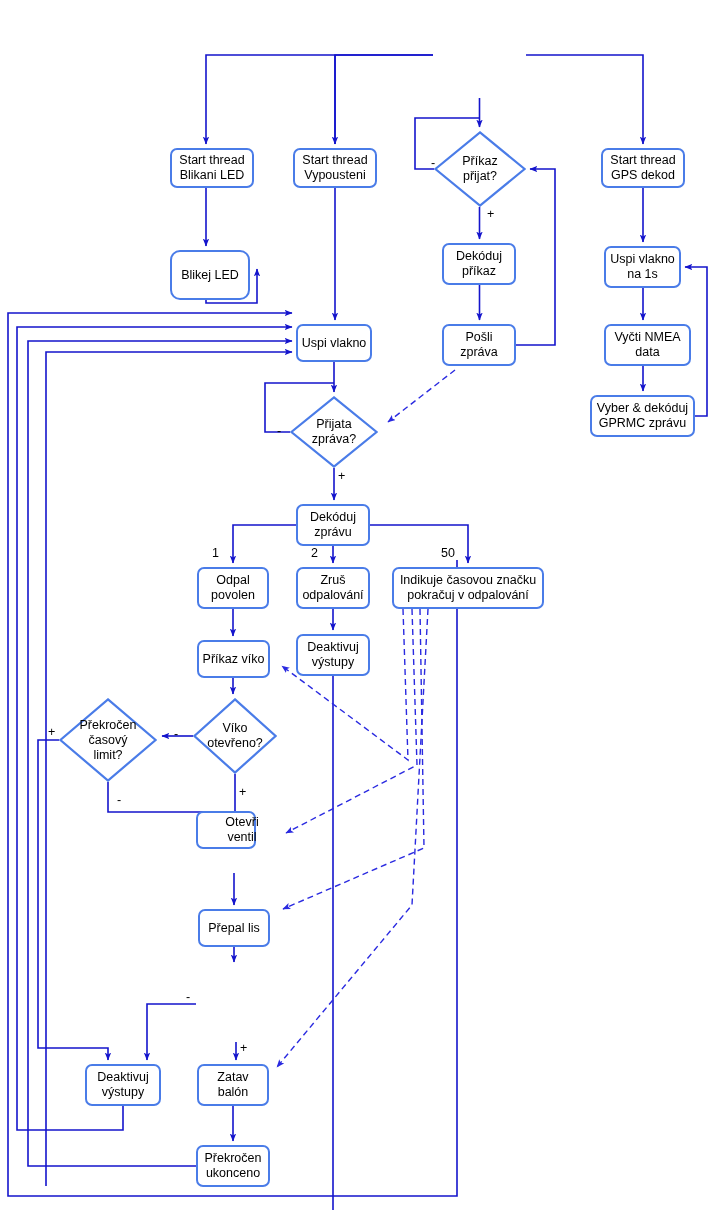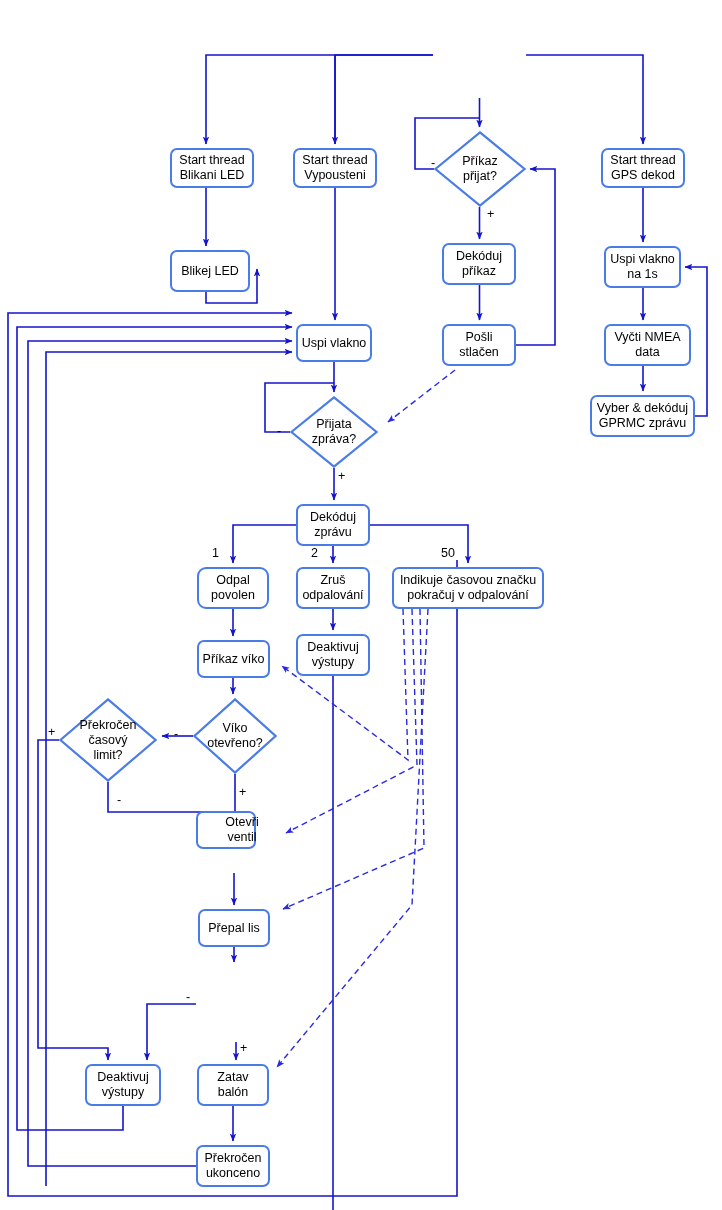--- a/index.html
+++ b/index.html
@@ -117,43 +117,43 @@
 
   <div class="node" style="left:170px;top:148px;width:84px;height:40px;">Start thread
 Blikani LED</div>
 
   <div class="node" style="left:293px;top:148px;width:84px;height:40px;">Start thread
 Vypousteni</div>
 
   <div class="node" style="left:601px;top:148px;width:84px;height:40px;">Start thread
 GPS dekod</div>
 
-  <div class="node" style="left:170px;top:250px;width:80px;height:42px;">Blikej LED</div>
+  <div class="node" style="left:170px;top:250px;width:80px;height:50px;border-radius:10px;">Blikej LED</div>
 
   <div class="node" style="left:442px;top:243px;width:74px;height:42px;">Dekóduj
 příkaz</div>
 
   <div class="node" style="left:442px;top:324px;width:74px;height:42px;">Pošli
-stlačen</div>
+zpráva</div>
 
   <div class="node" style="left:604px;top:246px;width:77px;height:42px;">Uspi vlakno
 na 1s</div>
 
   <div class="node" style="left:604px;top:324px;width:87px;height:42px;">Vyčti NMEA
 data</div>
 
   <div class="node" style="left:590px;top:395px;width:105px;height:42px;">Vyber &amp; dekóduj
 GPRMC zprávu</div>
 
   <div class="node" style="left:296px;top:324px;width:76px;height:38px;">Uspi vlakno</div>
 
   <div class="node" style="left:296px;top:504px;width:74px;height:42px;">Dekóduj
 zprávu</div>
 
-  <div class="node" style="left:197px;top:567px;width:72px;height:42px;border-radius:9px;">Odpal
+  <div class="node" style="left:197px;top:567px;width:72px;height:42px;">Odpal
 povolen</div>
 
   <div class="node" style="left:296px;top:567px;width:74px;height:42px;">Zruš
 odpalování</div>
 
   <div class="node" style="left:392px;top:567px;width:152px;height:42px;">Indikuje časovou značku
 pokračuj v odpalování</div>
 
   <div class="node" style="left:197px;top:640px;width:73px;height:38px;">Příkaz víko</div>
 

